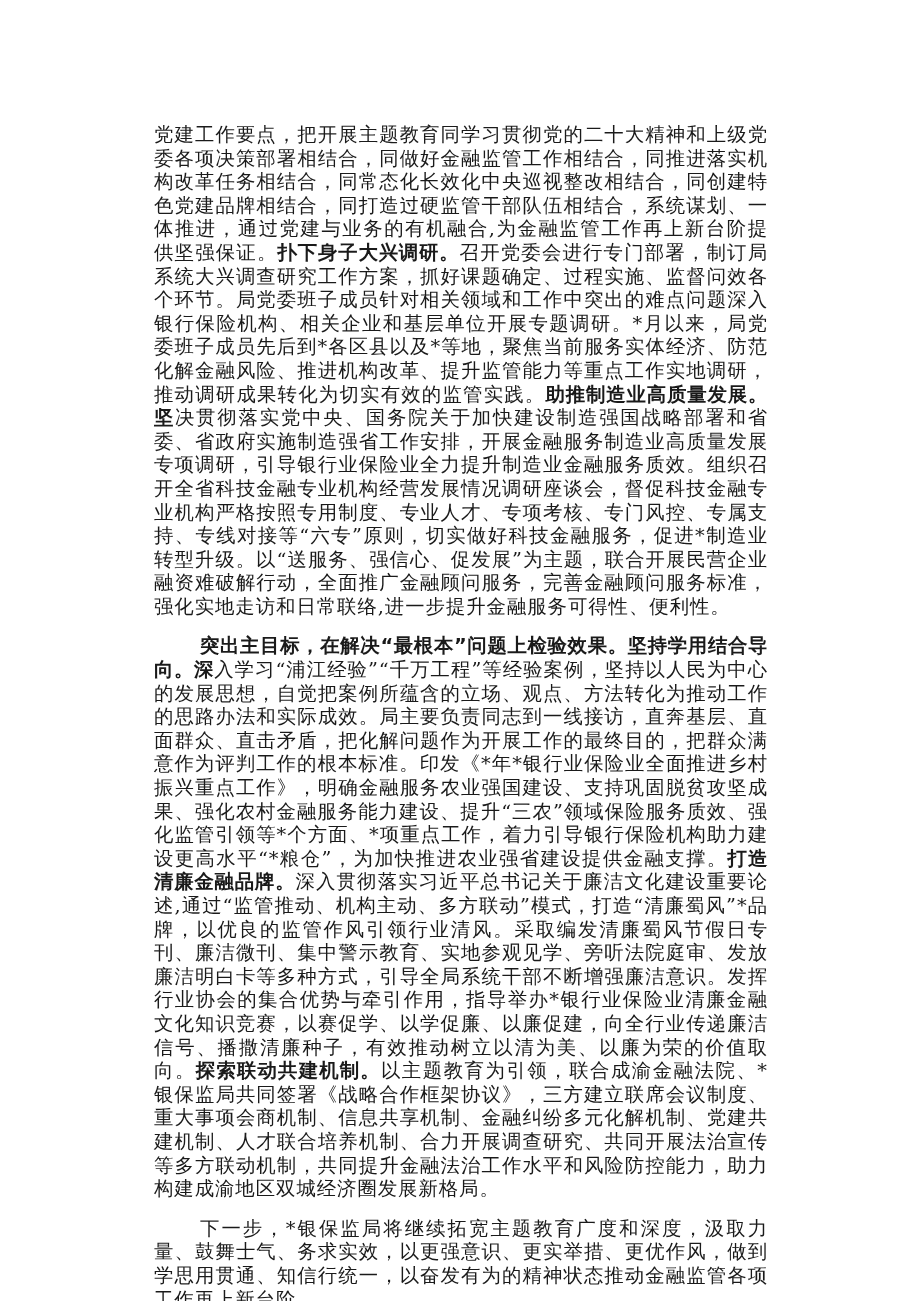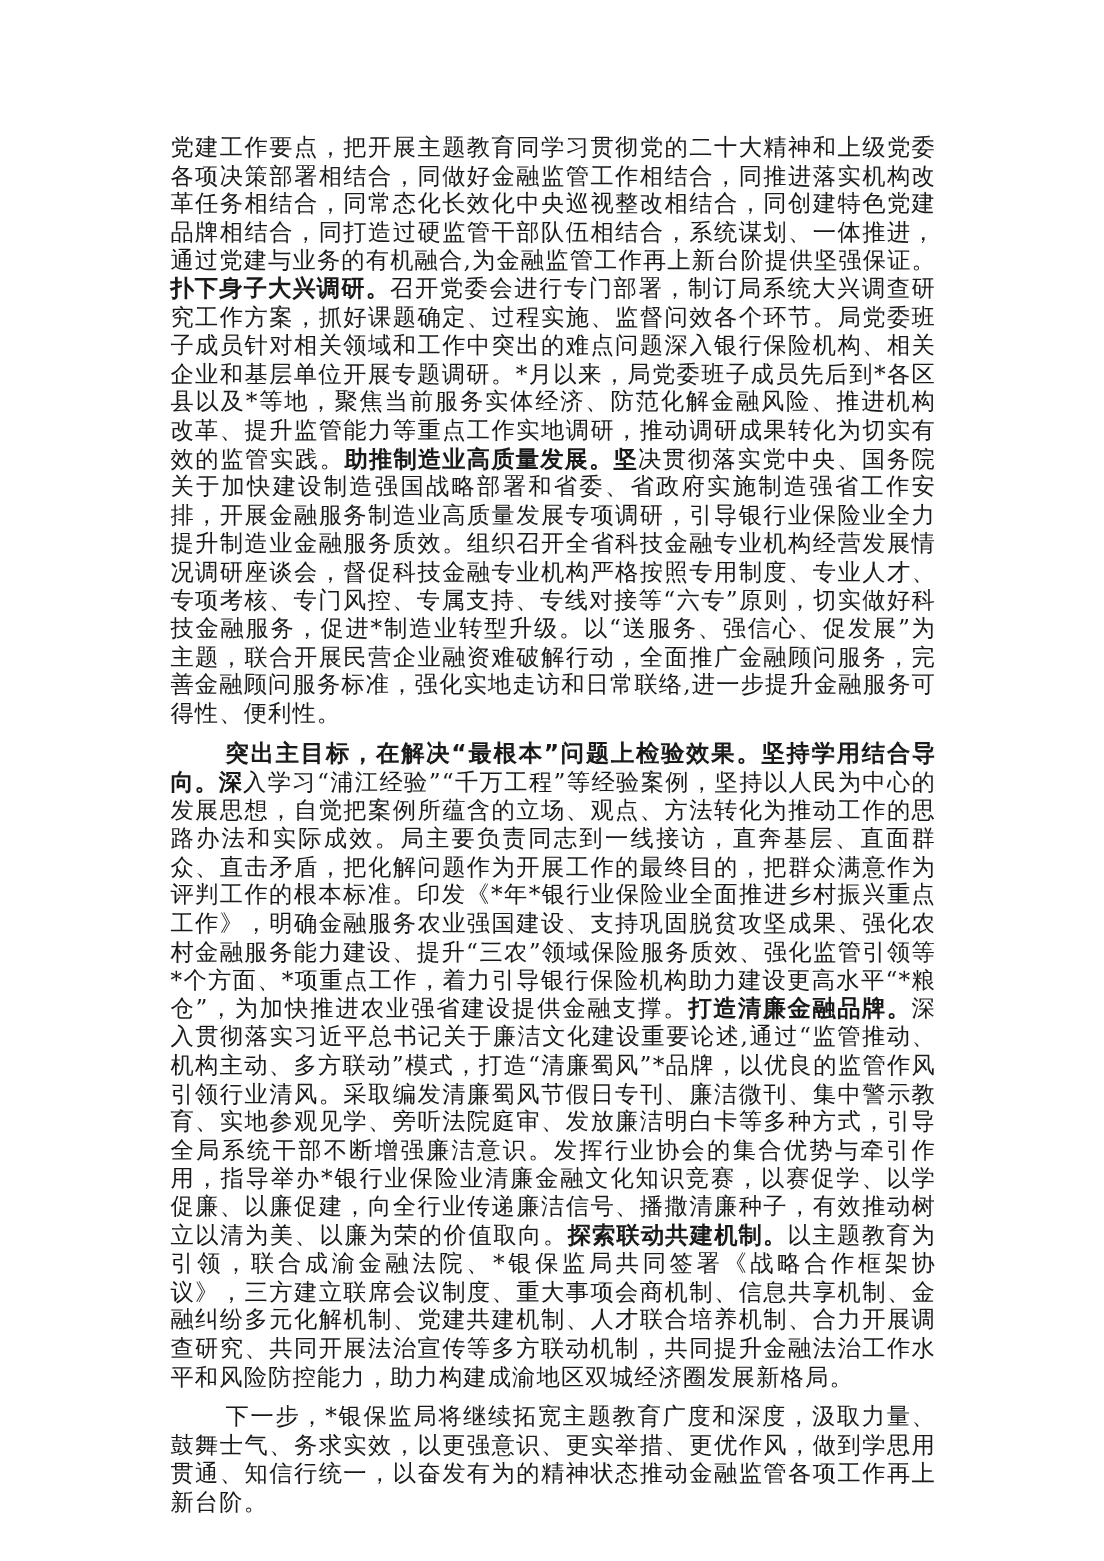--- a/index.html
+++ b/index.html
@@ -15,21 +15,21 @@
       font-family: "DejaVu Serif", "Liberation Serif", serif;
       color: #1a1a1a;
     }
     .page {
       position: absolute;
       left: 138px;
       top: 107px;
       width: 646px;
     }
     .para {
-      margin: 4px;
+      margin: 16px;
       font-size: 19.4px;
       line-height: 23.6px;
       text-align: justify;
       text-justify: inter-character;
       letter-spacing: 0.95px;
       word-break: break-all;
     }
     .para + .para {
       margin-top: 10px;
     }

